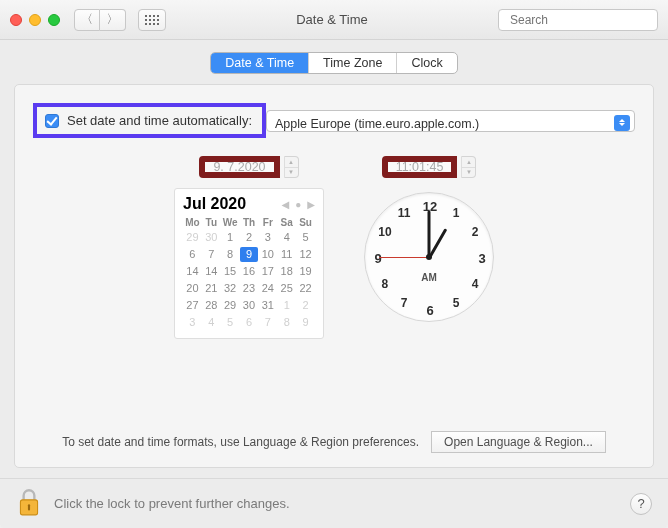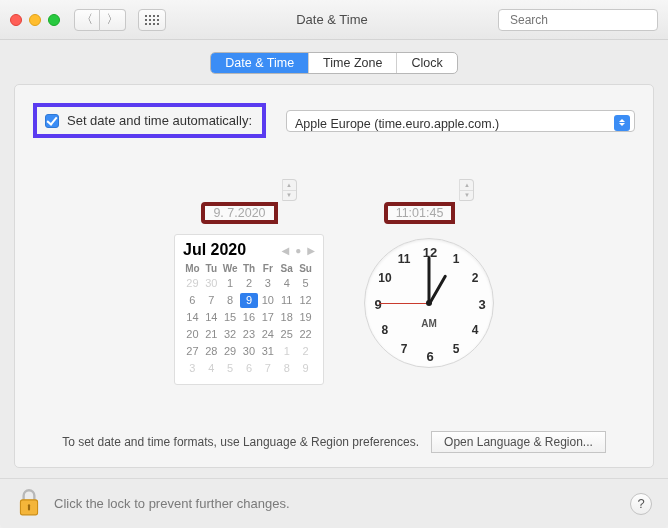--- a/index.html
+++ b/index.html
@@ -69,21 +69,21 @@
     padding:0 14px;display:flex;align-items:center;font-size:12.5px;
     border-right:1px solid #cfcfcf;cursor:pointer;
   }
   .seg div:last-child{border-right:none;}
   .seg .active{background:#3b8df5;color:#fff;}
   .panel{
     background:#f5f5f5;border:1px solid #d9d9d9;border-radius:5px;
     padding:18px 18px 14px;flex:1;display:flex;flex-direction:column;
   }
   .auto-row{
-    display:flex;align-items:center;gap:20px;margin-bottom:18px;
+    display:flex;align-items:center;gap:0;margin-bottom:18px;
   }
   .highlight-box{
     border:4px solid #5a3bf0;padding:6px 10px 6px 8px;display:flex;align-items:center;gap:8px;
   }
   .chk{
     width:14px;height:14px;background:#3b8df5;border-radius:3px;position:relative;flex-shrink:0;
     border:1px solid #2f79d6;
   }
   .chk::after{
     content:"";position:absolute;left:3px;top:0px;width:4px;height:8px;border:solid #fff;
@@ -102,22 +102,22 @@
     content:"";width:0;height:0;border-left:3px solid transparent;border-right:3px solid transparent;
   }
   .dropdown .arrow::before{border-bottom:3px solid #fff;}
   .dropdown .arrow::after{border-top:3px solid #fff;}
   .cols{display:flex;gap:40px;justify-content:center;flex:1;}
   .col{display:flex;flex-direction:column;align-items:center;}
   .field-row{
     display:flex;align-items:center;gap:4px;margin-bottom:10px;color:#a9a9a9;
   }
   .field{
-    height:22px;padding:0 8px;background:#fafafa;border:4px solid #7f1d1d;border-radius:4px 0 0 4px;
-    display:flex;align-items:center;font-size:12.5px;margin-top:46px;
+    height:22px;padding:0 8px;background:#fafafa;border:6px solid #7f1d1d;border-radius:4px 0 0 4px;
+    display:flex;align-items:center;font-size:12.5px;
   }
   .stepper{
     width:15px;height:22px;border:1px solid #d4d4d4;border-left:1px solid #ddd;border-radius:0 4px 4px 0;
     display:flex;flex-direction:column;background:#f3f3f3;
   }
   .stepper div{flex:1;display:flex;align-items:center;justify-content:center;font-size:6px;color:#b3b3b3;}
   .stepper div:first-child{border-bottom:1px solid #ddd;}
   .calendar{
     width:150px;background:#fff;border:1px solid #dedede;border-radius:3px;padding:6px 8px 8px;
     font-size:11px;color:#8c8c8c;

